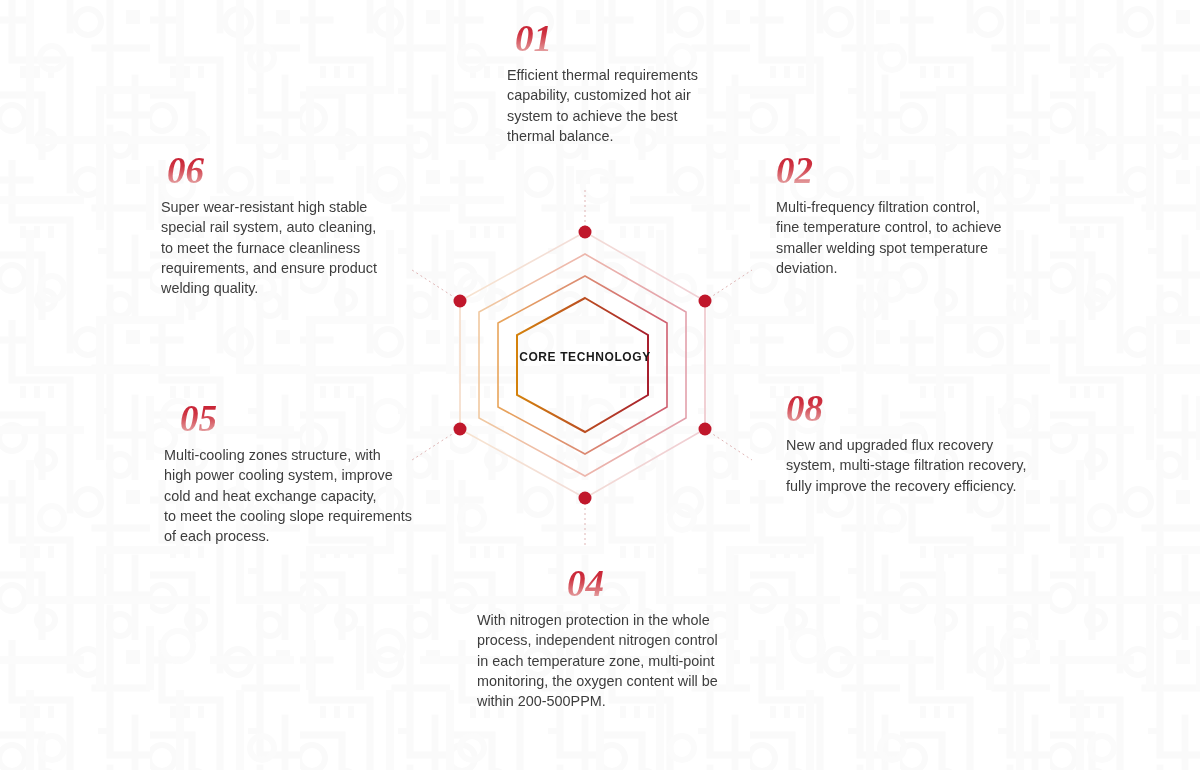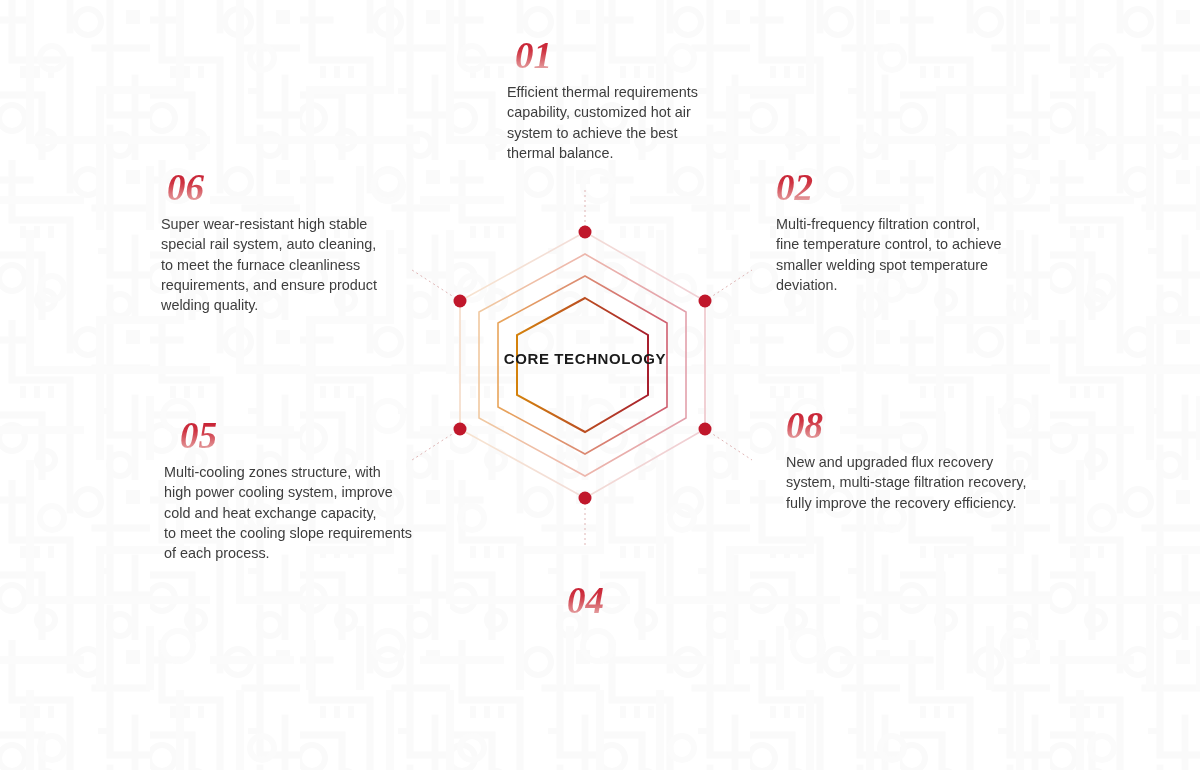--- a/index.html
+++ b/index.html
@@ -40,39 +40,39 @@
   }
 
   
   .center-label {
     position: absolute;
     z-index: 4;
     left: 430px;
     top: 350px;
     width: 310px;
     text-align: center;
-    font-size: 15px;
+    font-size: 12px;
     font-weight: bold;
     letter-spacing: 0.6px;
     color: #1a1a1a;
     font-family: "Liberation Sans", sans-serif;
   }
 
   
   .block {
     position: absolute;
     z-index: 3;
   }
   .block .num {
     font-family: "Liberation Serif", serif;
     font-style: italic;
     font-weight: bold;
     font-size: 37px;
     line-height: 1;
-    margin: 17px 0 8px 0;
+    margin: 0 0 8px 0;
     background: linear-gradient(180deg, #c3172c 0%, #cf3442 38%, #e08c8f 78%, #f0c9c9 100%);
     -webkit-background-clip: text;
     background-clip: text;
     color: transparent;
     -webkit-text-fill-color: transparent;
     display: inline-block;
   }
   .block .body {
     font-family: "Liberation Sans", sans-serif;
     font-size: 14.4px;
@@ -216,20 +216,25 @@
 
   <div class="block" id="block-03">
     <div class="num">08</div>
     <p class="body">New and upgraded flux recovery
 system, multi-stage filtration recovery,
 fully improve the recovery efficiency.</p>
   </div>
 
   <div class="block" id="block-04">
     <div class="num">04</div>
+    <p class="body">With nitrogen protection in the whole
+process, independent nitrogen control
+in each temperature zone, multi-point
+monitoring, the oxygen content will be
+within 200-500PPM.</p>
   </div>
 
   <div class="block" id="block-05">
     <div class="num">05</div>
     <p class="body">Multi-cooling zones structure, with
 high power cooling system, improve
 cold and heat exchange capacity,
 to meet the cooling slope requirements
 of each process.</p>
   </div>

